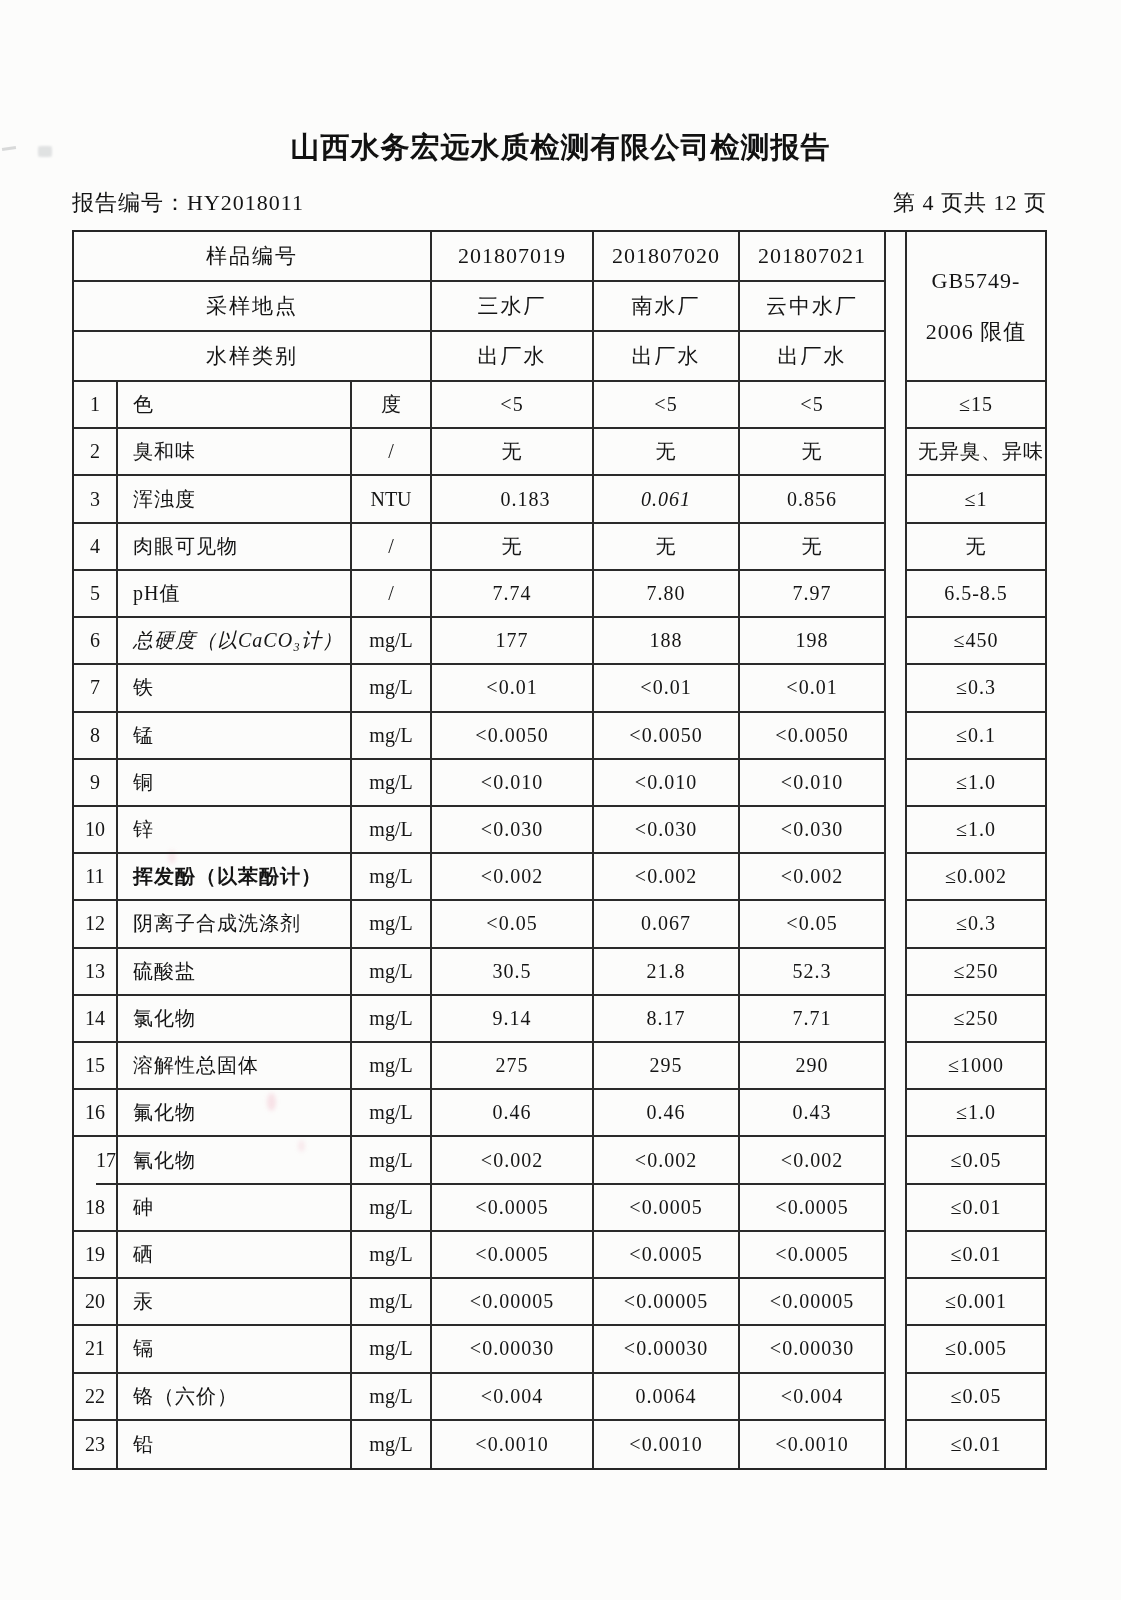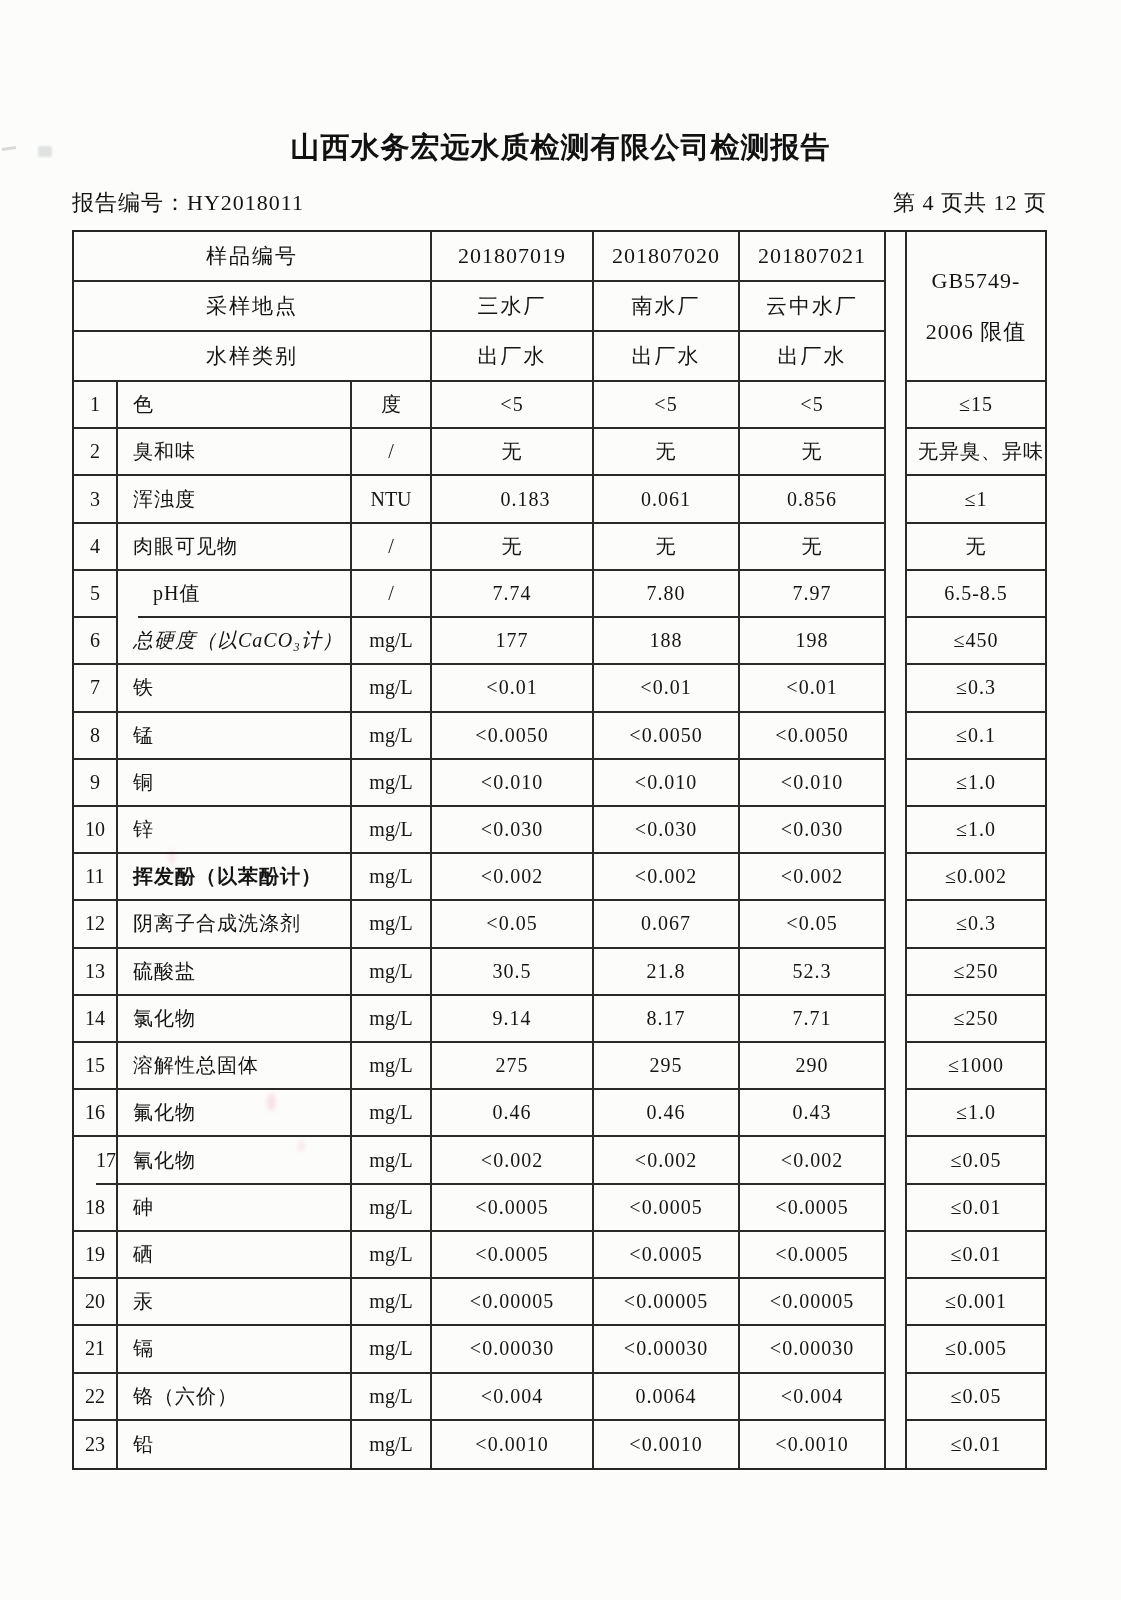--- a/index.html
+++ b/index.html
@@ -115,32 +115,32 @@
       <div class="c name" style="grid-area: 5 / 2;">臭和味</div>
       <div class="c" style="grid-area: 5 / 3;">/</div>
       <div class="c val" style="grid-area: 5 / 4;">无</div>
       <div class="c val" style="grid-area: 5 / 5;">无</div>
       <div class="c val" style="grid-area: 5 / 6;">无</div>
       <div class="c val nr" style="grid-area: 5 / 8; padding-left: 10px;">无异臭、异味</div>
       <div class="c" style="grid-area: 6 / 1;">3</div>
       <div class="c name" style="grid-area: 6 / 2;">浑浊度</div>
       <div class="c" style="grid-area: 6 / 3;">NTU</div>
       <div class="c val" style="grid-area: 6 / 4; padding-left: 27px;">0.183</div>
-      <div class="c val" style="grid-area: 6 / 5;">0.061</div>
+      <div class="c val" style="grid-area: 6 / 5; font-style: italic;">0.061</div>
       <div class="c val" style="grid-area: 6 / 6;">0.856</div>
       <div class="c val nr" style="grid-area: 6 / 8;">≤1</div>
       <div class="c" style="grid-area: 7 / 1;">4</div>
       <div class="c name" style="grid-area: 7 / 2;">肉眼可见物</div>
       <div class="c" style="grid-area: 7 / 3;">/</div>
       <div class="c val" style="grid-area: 7 / 4;">无</div>
       <div class="c val" style="grid-area: 7 / 5;">无</div>
       <div class="c val" style="grid-area: 7 / 6;">无</div>
       <div class="c val nr" style="grid-area: 7 / 8;">无</div>
       <div class="c" style="grid-area: 8 / 1;">5</div>
-      <div class="c name" style="grid-area: 8 / 2; margin-left: 20px;">pH值</div>
+      <div class="c name" style="grid-area: 8 / 2;">pH值</div>
       <div class="c" style="grid-area: 8 / 3;">/</div>
       <div class="c val" style="grid-area: 8 / 4;">7.74</div>
       <div class="c val" style="grid-area: 8 / 5;">7.80</div>
       <div class="c val" style="grid-area: 8 / 6;">7.97</div>
       <div class="c val nr" style="grid-area: 8 / 8;">6.5-8.5</div>
       <div class="c" style="grid-area: 9 / 1;">6</div>
       <div class="c name" style="grid-area: 9 / 2; font-style: italic;">总硬度（以CaCO₃计）</div>
       <div class="c" style="grid-area: 9 / 3;">mg/L</div>
       <div class="c val" style="grid-area: 9 / 4;">177</div>
       <div class="c val" style="grid-area: 9 / 5;">188</div>

